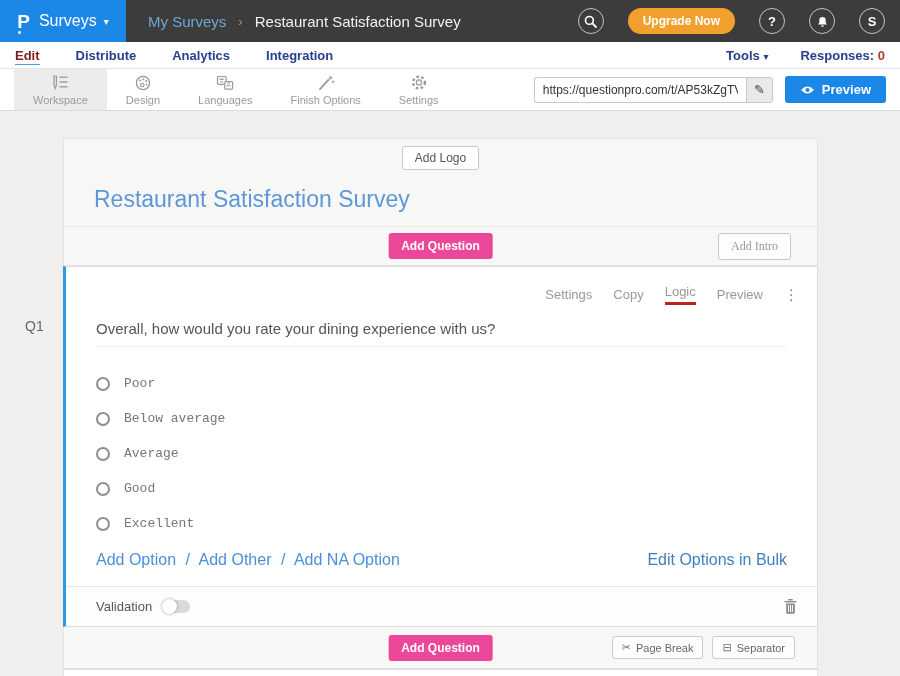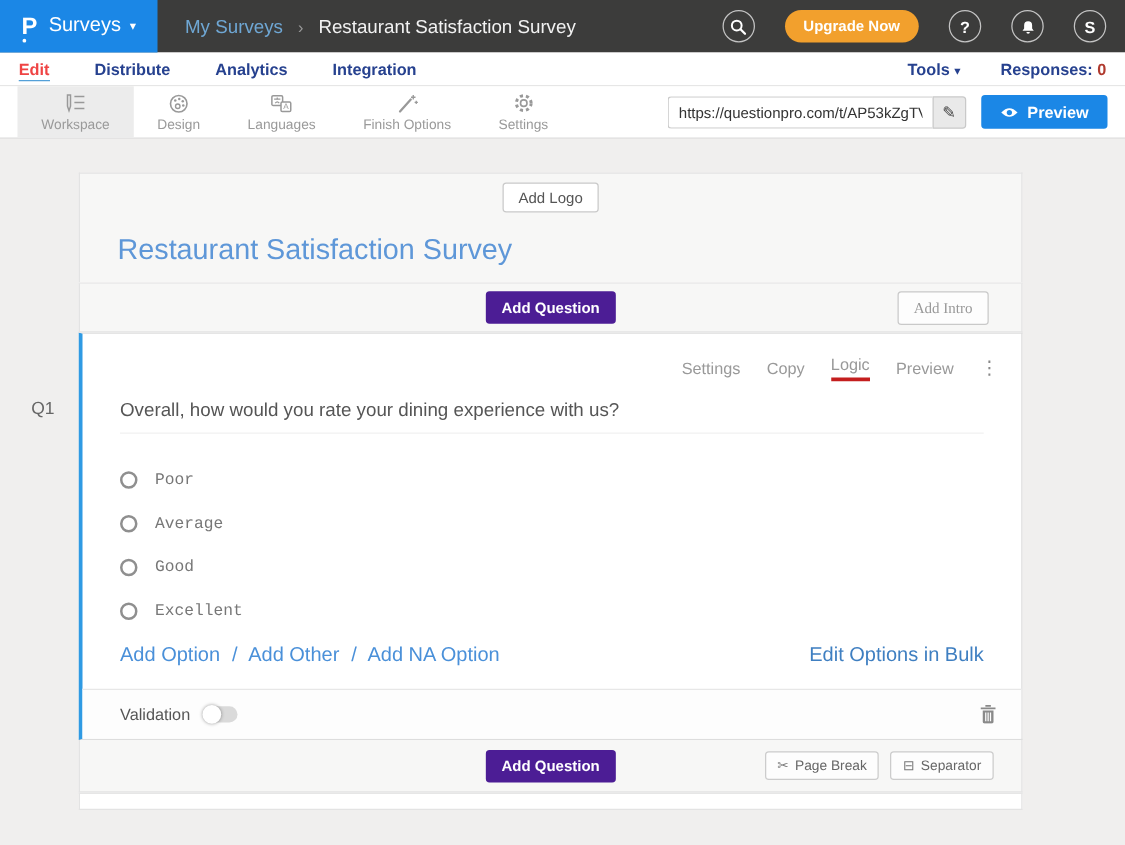--- a/index.html
+++ b/index.html
@@ -17,21 +17,21 @@
   .crumb-link { color:#6fa7d4; cursor:pointer; }
   .crumb-sep { color:#9a9a9a; font-size:13px; }
   .crumb-current { color:#f2f2f2; }
   .topbar-right { margin-left:auto; display:flex; align-items:center; gap:24px; padding-right:15px; }
   .circle-btn { width:26px; height:26px; border:1.5px solid #c4c4c4; border-radius:50%; display:flex; align-items:center; justify-content:center; color:#fff; font-size:13px; font-weight:bold; cursor:pointer; background:transparent; }
   .upgrade-btn { background:#f2a02d; color:#fff; font-size:12px; font-weight:bold; border:none; border-radius:13px; padding:6px 15px; cursor:pointer; }
 
   
   .navrow { height:27px; background:#fff; border-bottom:1px solid #e6e6e6; display:flex; align-items:center; padding:0 15px; font-size:13px; font-weight:bold; }
   .nav-tab { color:#26418f; margin-right:36px; cursor:pointer; }
-  .nav-tab.active span { color:#ef4444; border-bottom:1px solid #54a0d8; padding-bottom:1px; }
+  .nav-tab.active span { color:#7f1d1d; border-bottom:1px solid #54a0d8; padding-bottom:1px; }
   .nav-right { margin-left:auto; display:flex; align-items:center; gap:32px; }
   .tools-menu { color:#26418f; cursor:pointer; }
   .tools-menu .caret { font-size:10px; }
   .responses { color:#26418f; cursor:pointer; }
   .responses .count { color:#b03a2e; }
 
   
   .toolrow { height:42px; background:#fff; border-bottom:1px solid #dcdcdc; display:flex; align-items:stretch; padding-left:14px; }
   .tool-item { display:flex; flex-direction:column; align-items:center; justify-content:center; gap:2px; padding:0 19px; color:#9a9a9a; font-size:11px; cursor:pointer; }
   .tool-item.active { background:#ececec; }
@@ -46,21 +46,21 @@
   .main { position:relative; padding-top:27px; }
   .qnum { position:absolute; left:25px; top:207px; font-size:14px; color:#666; }
   .card { margin-left:63px; width:755px; }
 
   .survey-head { background:#f7f7f6; border:1px solid #e3e3e3; border-bottom:none; }
   .add-logo-row { display:flex; justify-content:center; padding-top:7px; }
   .add-logo-btn { background:#fff; border:1px solid #c9c9c9; border-radius:3px; color:#555; font-size:12px; padding:4px 12px; cursor:pointer; }
   .survey-title { color:#5e97d8; font-size:23px; font-weight:400; padding:16px 30px 13px; cursor:text; }
 
   .addq-row { background:#f7f7f6; border:1px solid #e3e3e3; border-top:1px solid #e9e9e9; height:40px; position:relative; display:flex; align-items:center; }
-  .btn-primary { background:#4c1d95; color:#fff; border:none; border-radius:3px; font-size:12px; font-weight:bold; padding:6px 13px; cursor:pointer; }
+  .btn-primary { background:#ec4899; color:#fff; border:none; border-radius:3px; font-size:12px; font-weight:bold; padding:6px 13px; cursor:pointer; }
   .addq-center { position:absolute; left:50%; transform:translateX(-50%); }
   .add-intro-btn { margin-left:auto; margin-right:26px; background:#fdfdfd; border:1px solid #c9c9c9; border-radius:3px; color:#999; font-size:12px; padding:5px 12px; cursor:pointer;font-family:Liberation Serif, serif; }
 
   .question-card { background:#fff; border:1px solid #ddd; border-left:3px solid #2f9ae3; }
   .q-actions { display:flex; justify-content:flex-end; align-items:center; gap:21px; padding:17px 18px 0 0; font-size:13px; color:#999; }
   .q-action { cursor:pointer; }
   .q-action.highlight { border-bottom:3px solid #c41e1e; padding-bottom:3px; }
   .kebab { font-size:15px; color:#888; cursor:pointer; line-height:1; }
   .q-text { margin:15px 30px 0; font-size:15px; color:#555; padding-bottom:9px; border-bottom:1px solid #f1f1f1; cursor:text; }
   .options { padding:19px 30px 0; }
@@ -226,20 +226,24 @@
 
       <div class="q-text">Overall, how would you rate your dining experience with us?</div>
 
       <div class="options">
         <div class="option-row">
           <span class="radio"></span>
           <span class="option-label">Poor</span>
         </div>
         <div class="option-row">
           <span class="radio"></span>
+          <span class="option-label">Below average</span>
+        </div>
+        <div class="option-row">
+          <span class="radio"></span>
           <span class="option-label">Average</span>
         </div>
         <div class="option-row">
           <span class="radio"></span>
           <span class="option-label">Good</span>
         </div>
         <div class="option-row">
           <span class="radio"></span>
           <span class="option-label">Excellent</span>
         </div>

